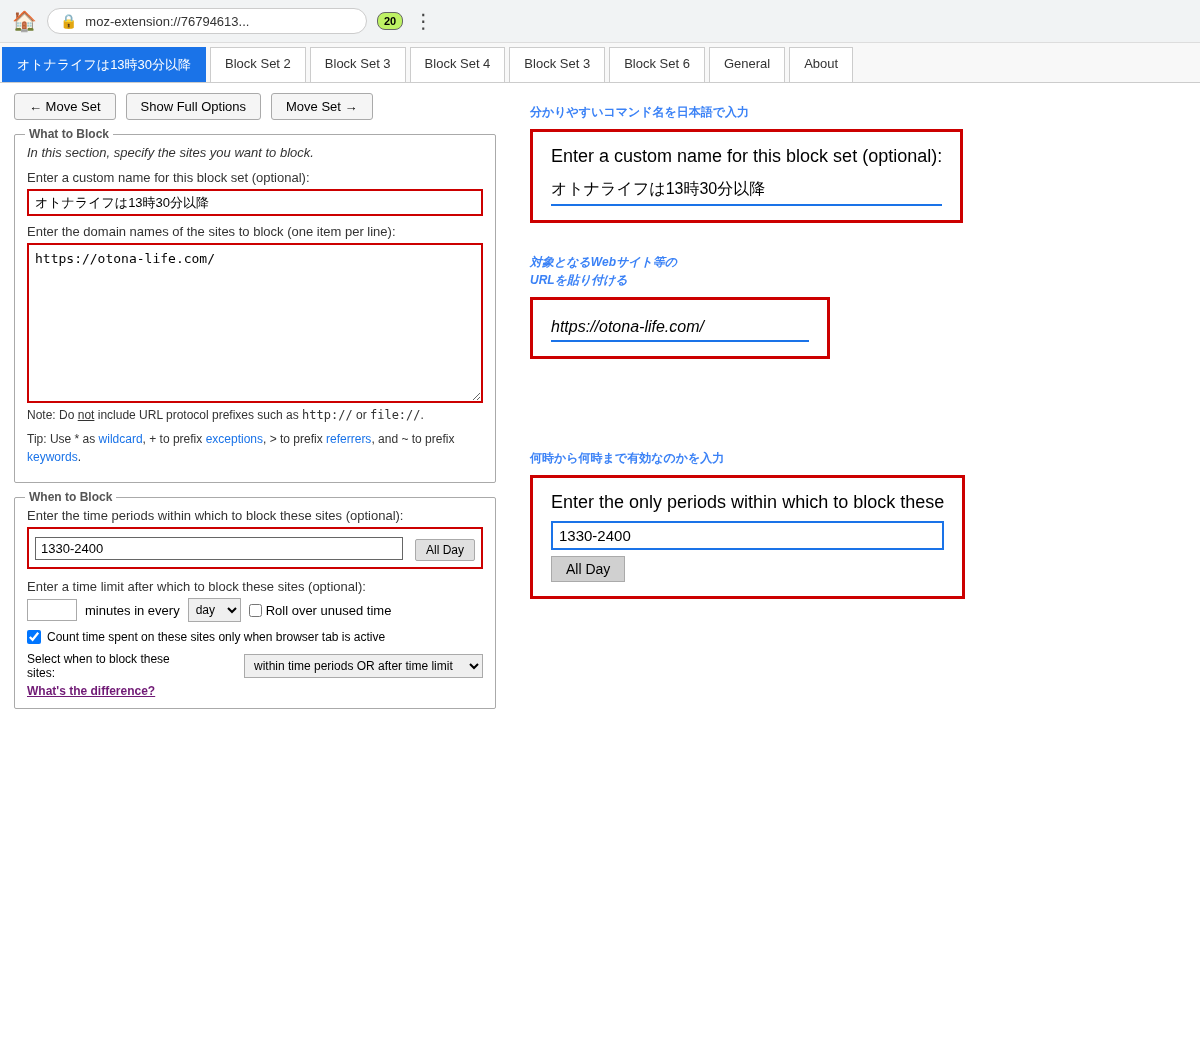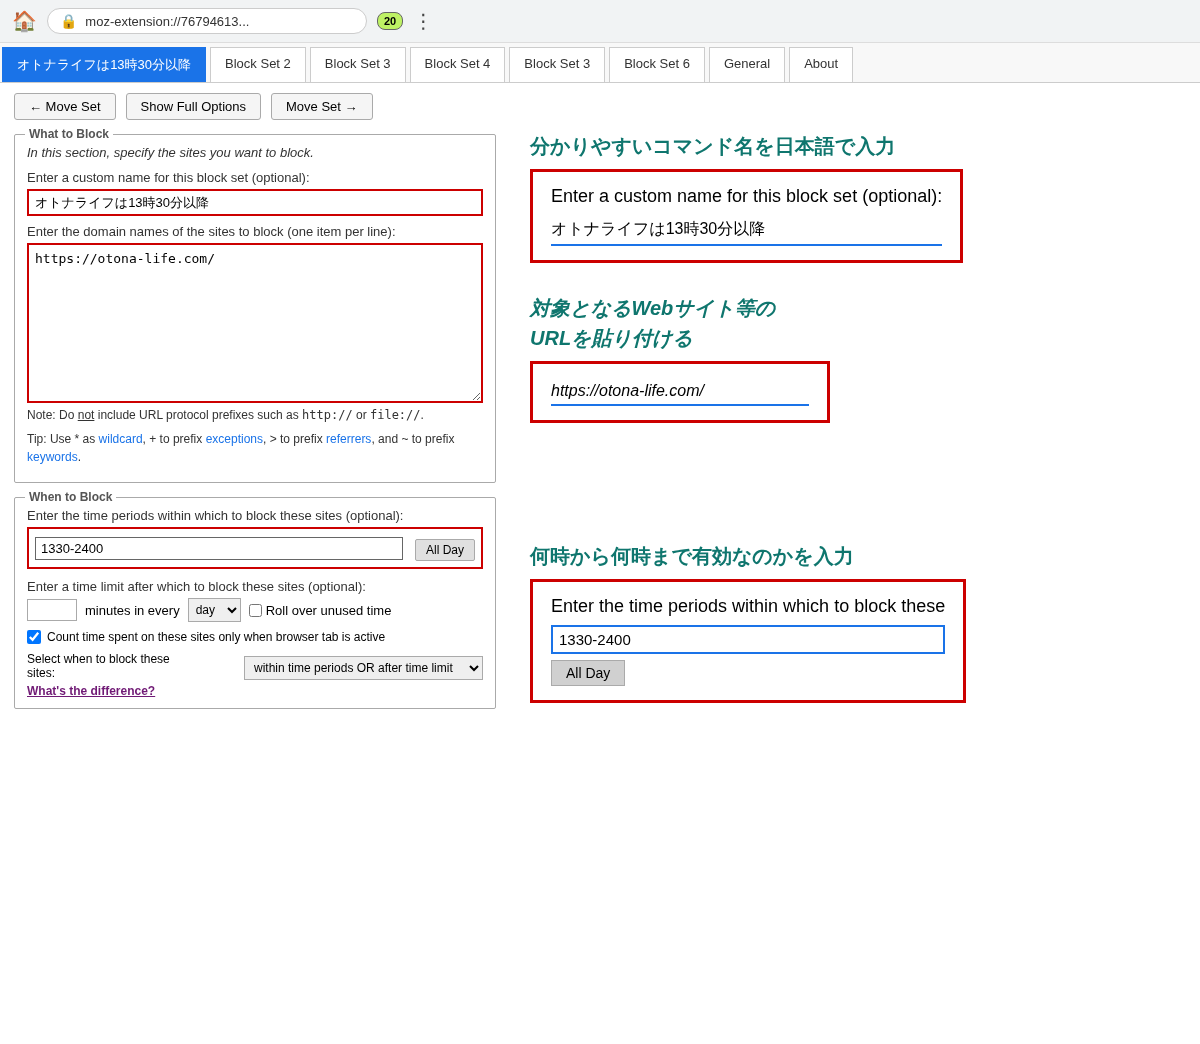--- a/index.html
+++ b/index.html
@@ -100,29 +100,29 @@
       border: 1px solid #aaa; cursor: pointer; border-radius: 2px;
     }
 
     .time-limit-row { display: flex; align-items: center; gap: 8px; margin-bottom: 8px; }
     .minutes-input { width: 50px; border: 1px solid #aaa; padding: 3px 5px; font-size: 12px; }
     .period-select { border: 1px solid #aaa; padding: 3px; font-size: 12px; }
 
     .checkbox-row { display: flex; align-items: center; gap: 6px; margin-bottom: 8px; font-size: 12px; }
     .checkbox-row input[type=checkbox] { width: 14px; height: 14px; }
 
-    .select-row { display: flex; align-items: flex-end; gap: 8px; font-size: 12px; margin-bottom: 4px; }
+    .select-row { display: flex; align-items: center; gap: 8px; font-size: 12px; margin-bottom: 4px; }
     .block-when-select { border: 1px solid #aaa; padding: 3px 5px; font-size: 12px; margin-left: 40px; }
 
     
     .annotation-block {
       margin-bottom: 30px;
     }
     .annotation-label {
-      color: #0f766e; font-size: 20px; font-weight: bold; margin-bottom: 8px; line-height: 1.5; margin-top: 28px;
+      color: #3b82f6; font-size: 12px; font-weight: bold; margin-bottom: 8px; line-height: 1.5;
     }
     .annotation-box {
       border: 3px solid #cc0000; padding: 14px 18px; background: #fff;
       font-size: 15px; min-width: 300px; display: inline-block;
     }
     .annotation-box .big-text { font-size: 18px; margin-bottom: 8px; }
     .annotation-box .value-text {
       border-bottom: 2px solid #1a73e8; font-size: 16px; padding: 4px 0;
     }
     .annotation-box .value-input {
@@ -256,21 +256,21 @@
       <div class="annotation-box">
         <div class="value-text">https://otona-life.com/</div>
       </div>
     </div>
 
     <div style="height:60px;"></div>
 
     <div class="annotation-block">
       <div class="annotation-label">何時から何時まで有効なのかを入力</div>
       <div class="annotation-box">
-        <div class="big-text">Enter the time periods within which to block these</div>
+        <div class="big-text">Enter the only periods within which to block these</div>
         <input type="text" class="value-input" value="1330-2400" style="">
         <br>
         <button class="all-day-annotation">All Day</button>
       </div>
     </div>
 
   </div>
 </div>
 
 </body></html>

